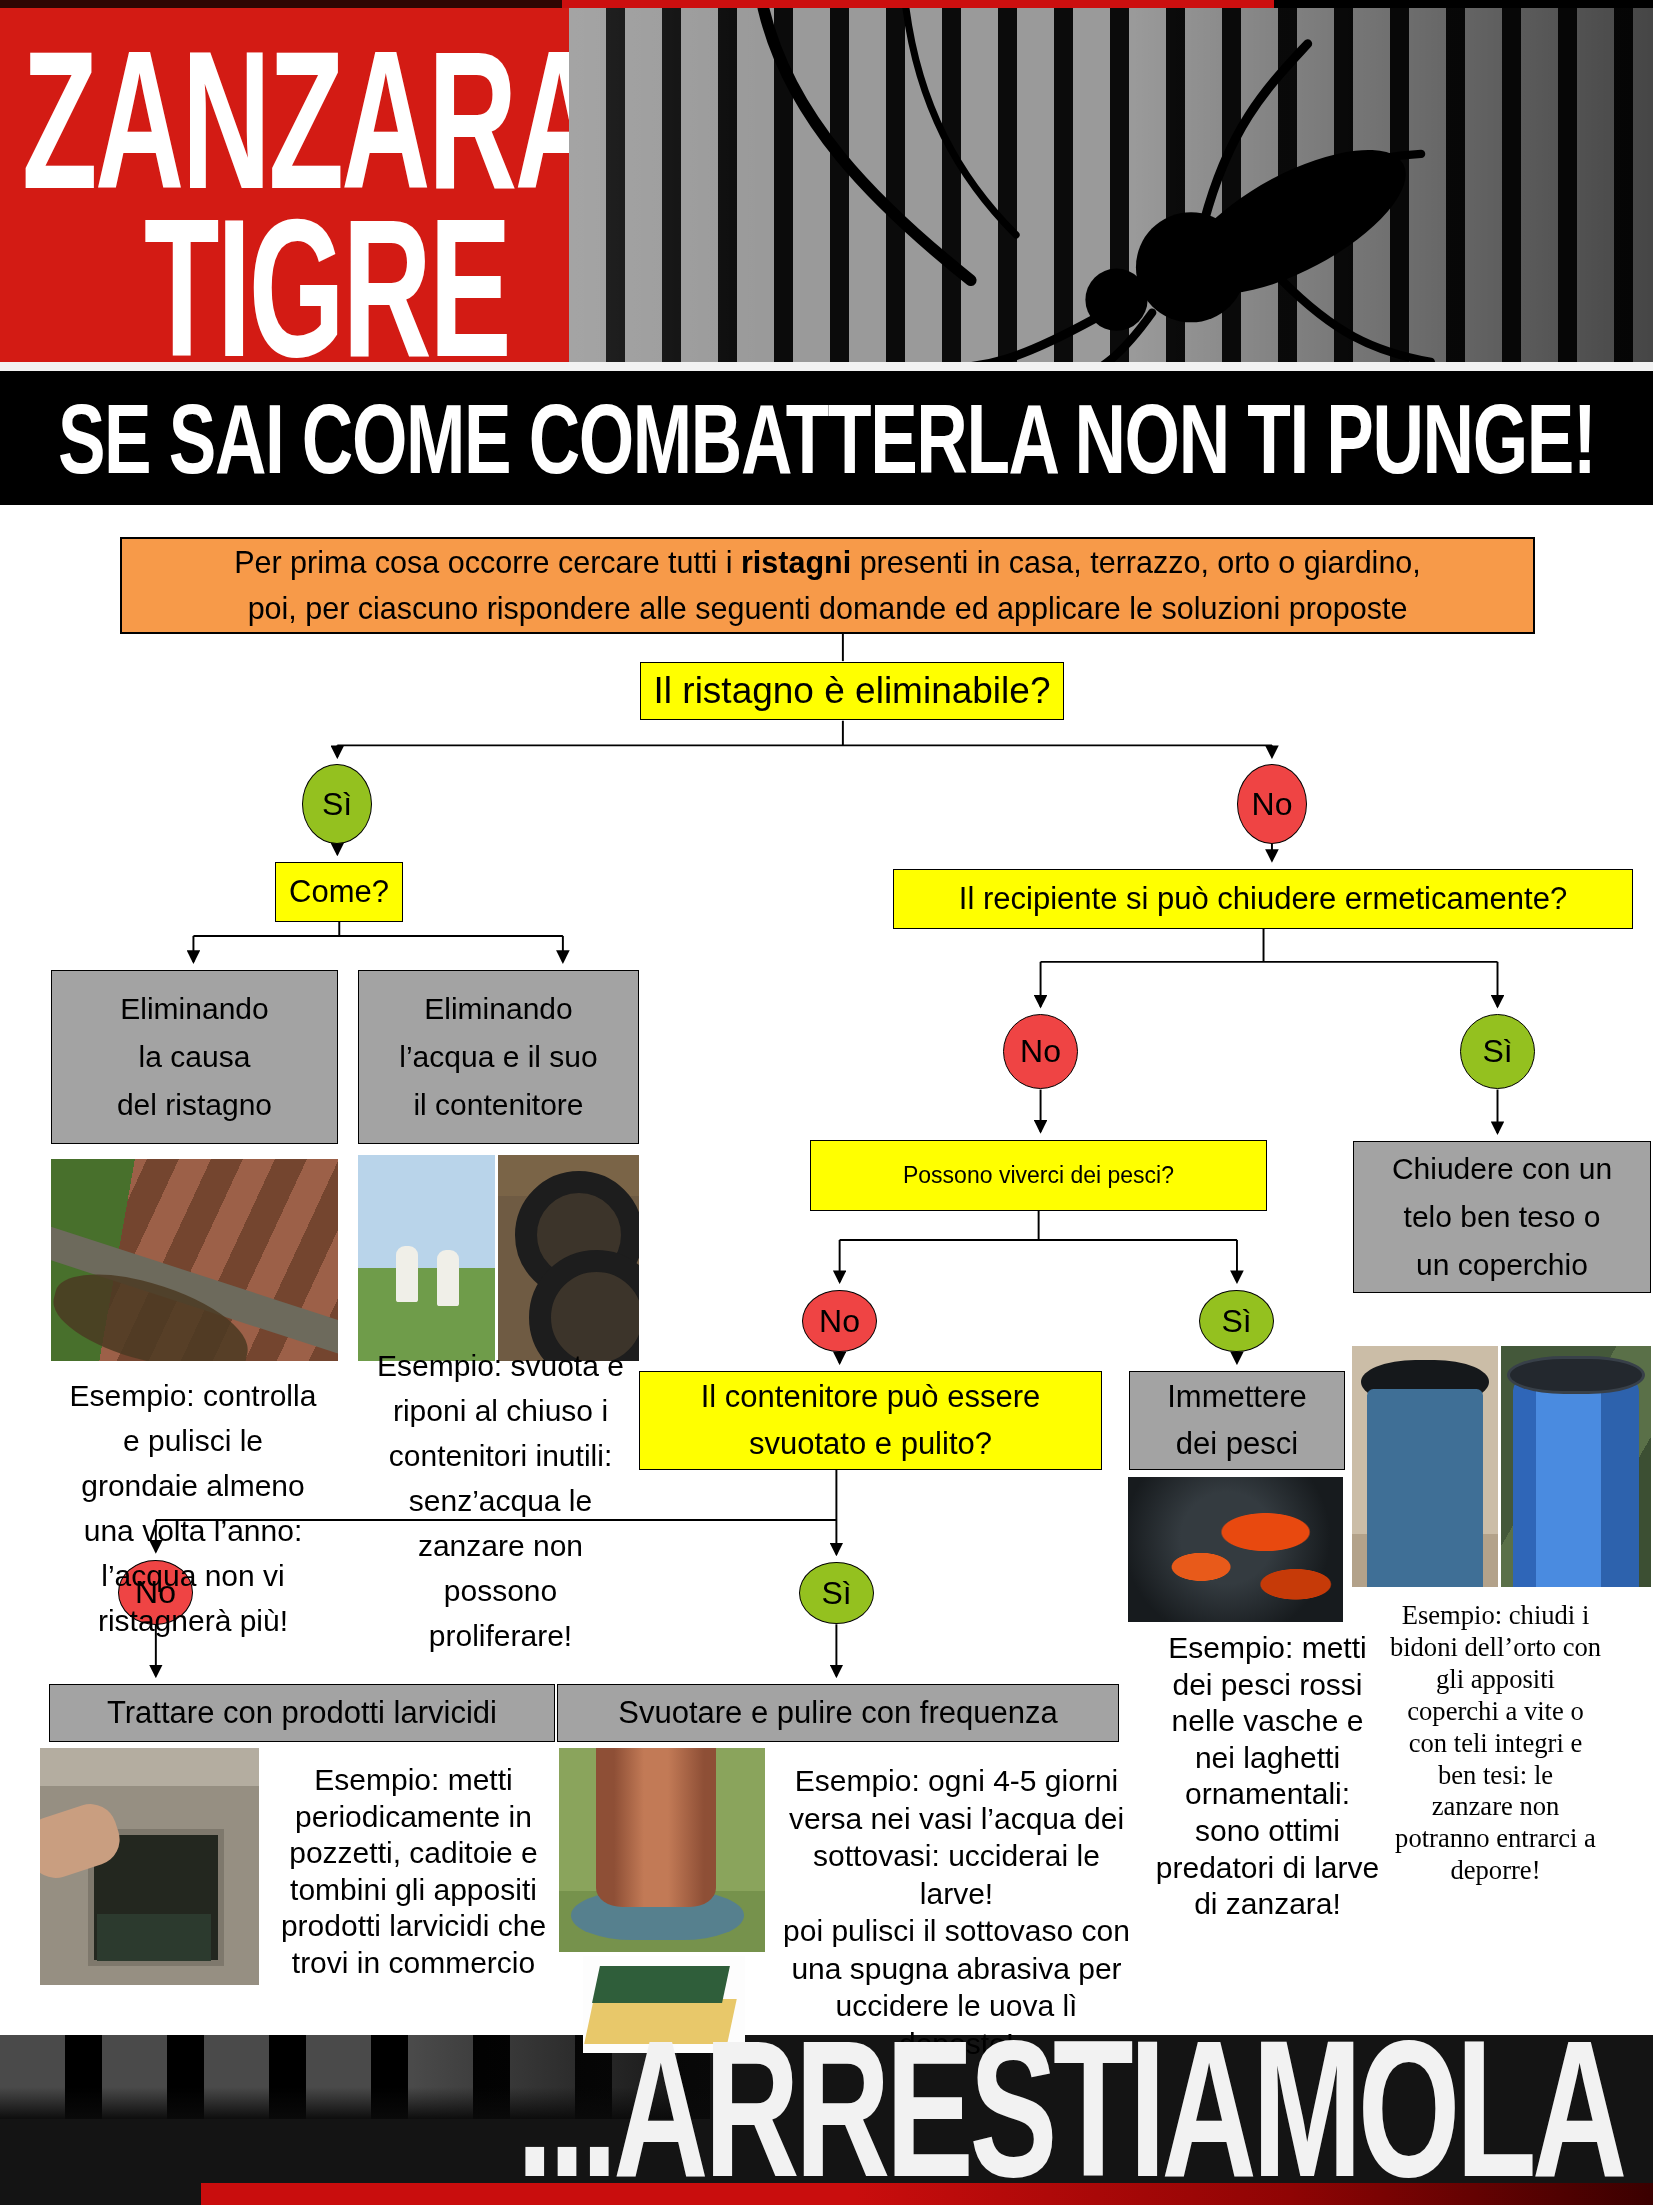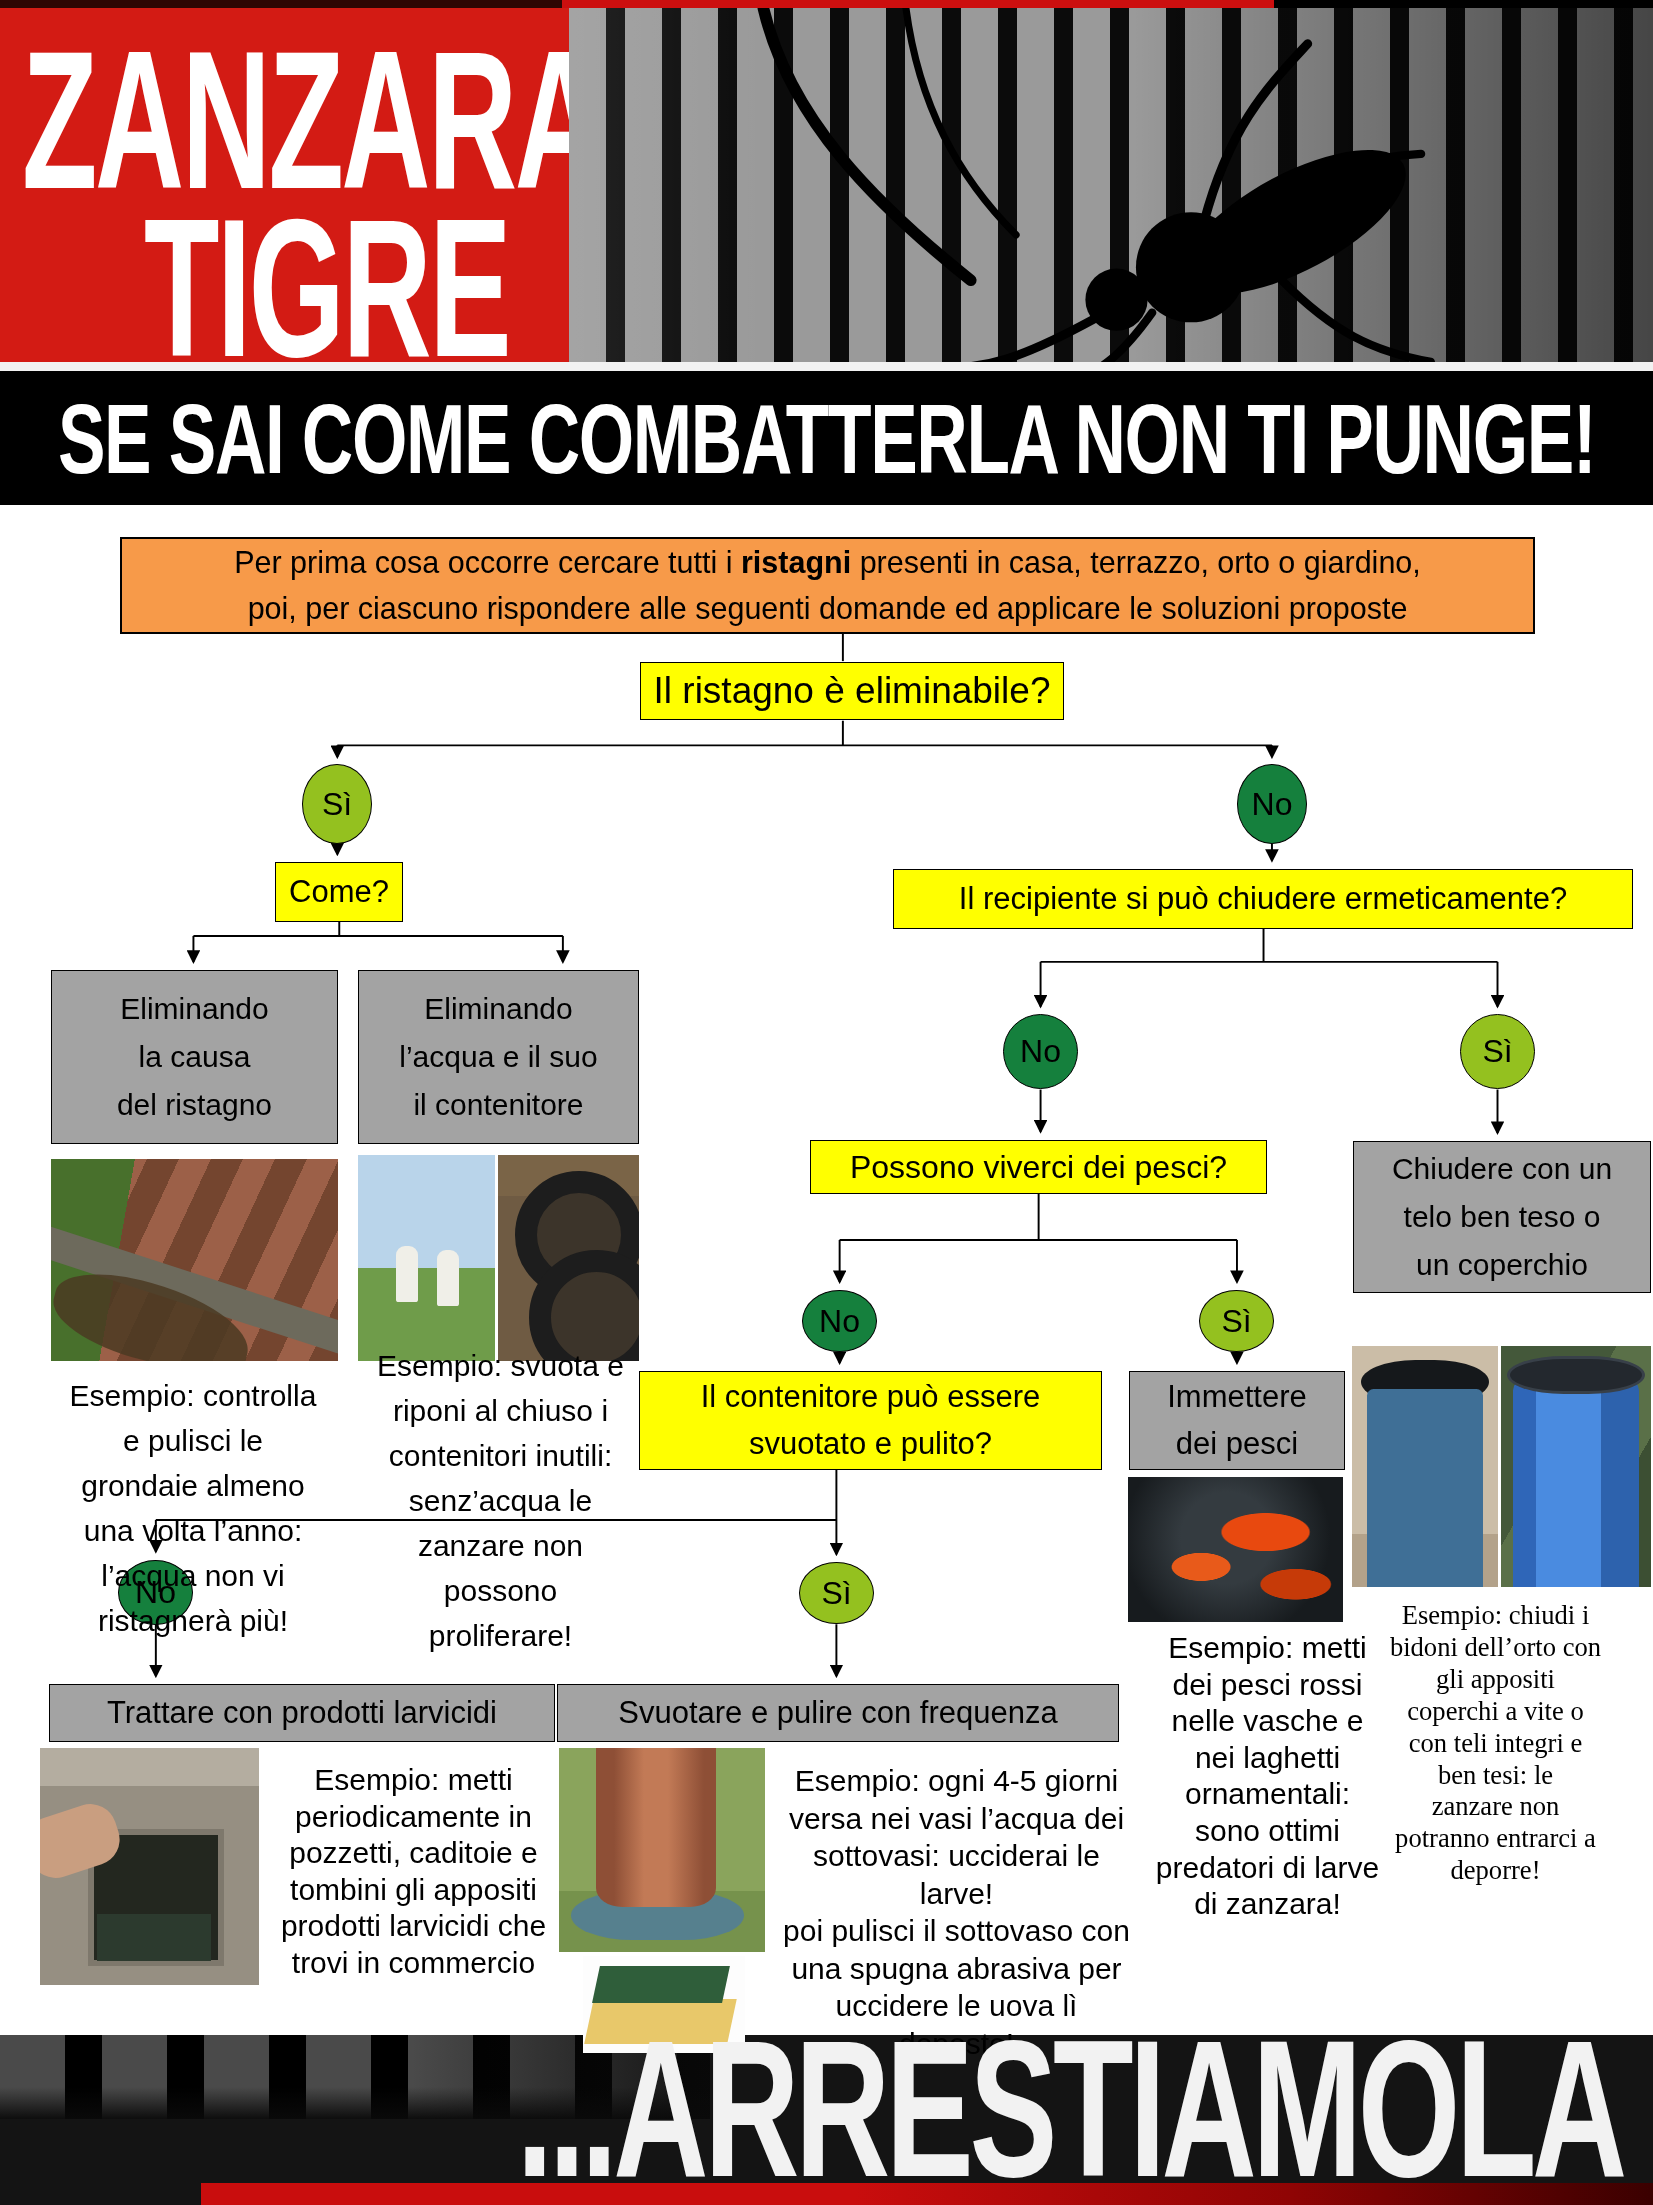--- a/index.html
+++ b/index.html
@@ -28,21 +28,21 @@
     border:2.6px solid #000;box-sizing:border-box;display:flex;align-items:center;justify-content:center;
     text-align:center;font-size:30.5px;line-height:1.5;color:#000;white-space:pre-line;}
   
   .node{position:absolute;box-sizing:border-box;display:flex;align-items:center;justify-content:center;
     text-align:center;color:#000;white-space:pre-line;z-index:2;}
   .ybox{background:#ffff00;border:1.9px solid #000;}
   .bbox{background:#a3a3a3;border:1.9px solid #000;}
   .circle{position:absolute;box-sizing:border-box;border:1.9px solid #000;border-radius:50%;
     display:flex;align-items:center;justify-content:center;font-size:32px;color:#000;z-index:2;}
   .c-green{background:#94c11f;}
-  .c-red{background:#15803d;}
+  .c-red{background:#ef4444;}
   
   .ex{position:absolute;text-align:center;font-size:30px;line-height:1.26;color:#000;
       white-space:pre-line;z-index:2;}
   .ex-wide{line-height:1.5;}
   .ex-dv{font-family:Liberation Serif, serif;font-size:26.6px;line-height:1.2;}
   
   .ph{position:absolute;z-index:2;overflow:hidden;}
   .shape{position:absolute;}
   #ph-gutter{background:
      linear-gradient(100deg,#48702c 0 26%,rgba(0,0,0,0) 26%),
@@ -175,21 +175,21 @@
   <div class="node bbox" style="left:51px;top:970px;width:287px;height:174px;font-size:30px;line-height:1.6;">Eliminando
 la causa
 del ristagno</div>
   <div class="node bbox" style="left:358px;top:970px;width:281px;height:174px;font-size:30px;line-height:1.6;">Eliminando
 l’acqua e il suo
 il contenitore</div>
 
   <div class="circle c-red" style="left:1003px;top:1014px;width:75px;height:75px;">No</div>
   <div class="circle c-green" style="left:1460px;top:1014px;width:75px;height:75px;">Sì</div>
 
-  <div class="node ybox" style="left:810px;top:1140px;width:457px;height:54px;font-size:32px;">Possono viverci dei pesci?</div>
+  <div class="node ybox" style="left:810px;top:1140px;width:457px;height:71px;font-size:23px;">Possono viverci dei pesci?</div>
   <div class="node bbox" style="left:1353px;top:1141px;width:298px;height:152px;font-size:30px;line-height:1.6;">Chiudere con un
 telo ben teso o
 un coperchio</div>
 
   <div class="circle c-red" style="left:802px;top:1290px;width:75px;height:62px;">No</div>
   <div class="circle c-green" style="left:1199px;top:1290px;width:75px;height:62px;">Sì</div>
 
   <div class="node ybox" style="left:639px;top:1371px;width:463px;height:99px;font-size:31px;line-height:1.5;">Il contenitore può essere
 svuotato e pulito?</div>
   <div class="node bbox" style="left:1129px;top:1371px;width:216px;height:99px;font-size:31px;line-height:1.5;">Immettere

